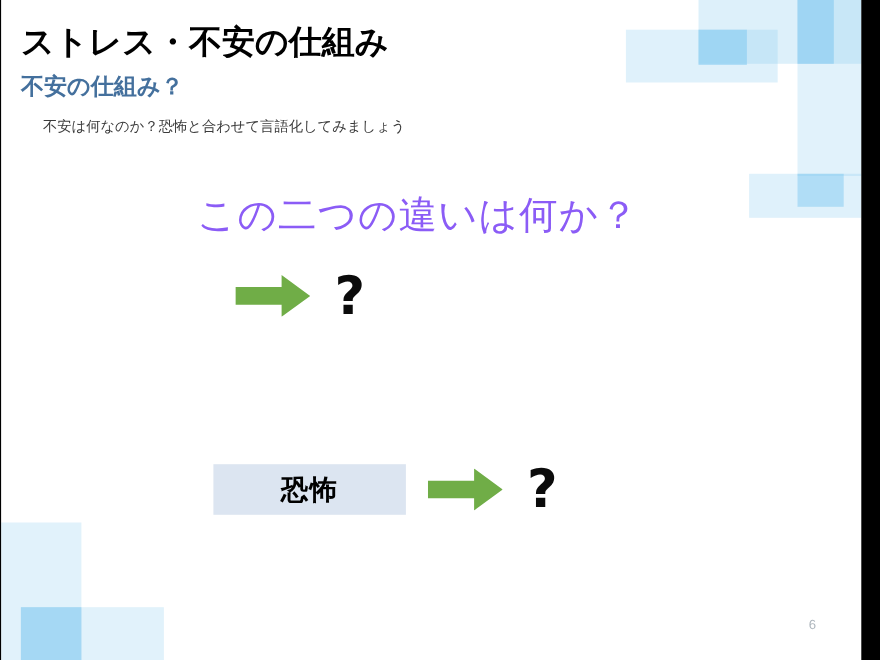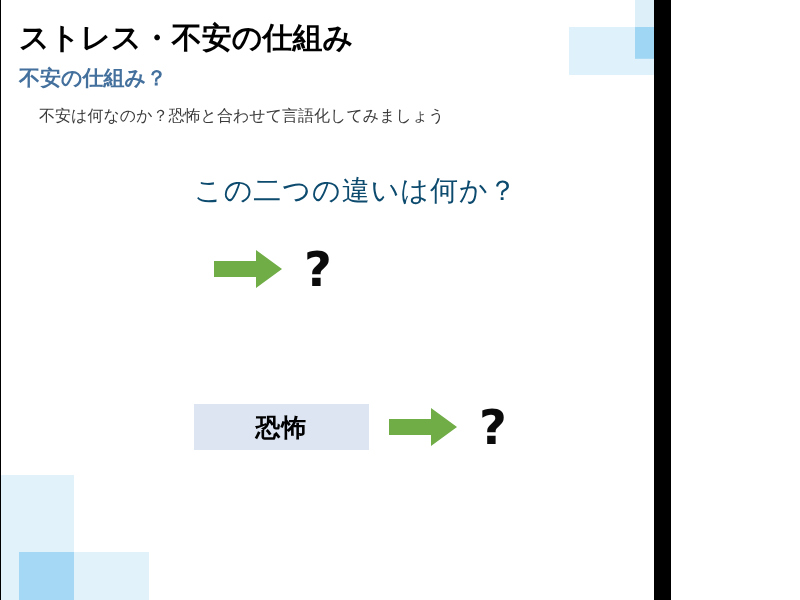--- a/index.html
+++ b/index.html
@@ -9,21 +9,21 @@
   }
   body {
     width: 800px;
     height: 600px;
     overflow: hidden;
     font-family: "Liberation Sans", "DejaVu Sans", sans-serif;
   }
 
   #slide {
     position: relative;
-    width: 671px;
+    width: 800px;
     height: 600px;
     background: #ffffff;
     overflow: hidden;
   }
 
   
   .letterbox-right {
     position: absolute;
     top: 0;
     right: 0;
@@ -87,49 +87,49 @@
     top: 64px;
     font-size: 21px;
     font-weight: bold;
     color: #44709d;
     white-space: nowrap;
   }
   .section-subtitle {
     position: absolute;
     left: 38px;
     top: 106px;
-    font-size: 16px;
+    font-size: 13px;
     font-weight: normal;
     color: #3b3b3b;
     white-space: nowrap;
   }
 
   
   .center-question {
     position: absolute;
-    left: 193px;
+    left: 178px;
     top: 172px;
-    font-size: 28px;
+    font-size: 35px;
     font-weight: normal;
-    color: #0c4a6e;
+    color: #8b5cf6;
     letter-spacing: 1px;
     white-space: nowrap;
   }
 
   
   .compare-row {
     position: absolute;
     left: 193px;
     width: 370px;
     height: 46px;
     display: flex;
     align-items: center;
   }
   .row-1 { top: 246px; }
-  .row-2 { top: 404px; }
+  .row-2 { top: 422px; }
 
   .term-box {
     width: 175px;
     height: 46px;
     background: #dce5f1;
     display: flex;
     align-items: center;
     justify-content: center;
     box-sizing: border-box;
   }

